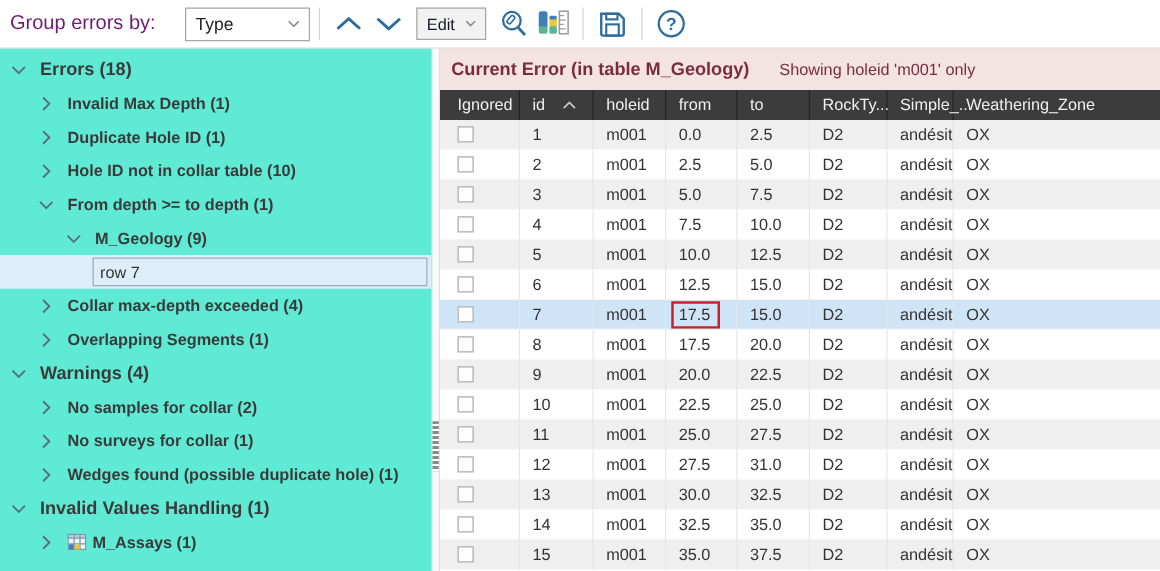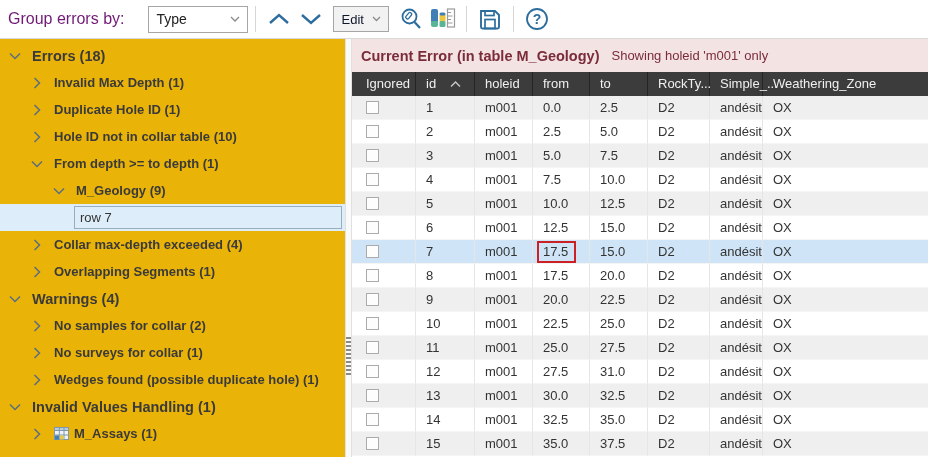--- a/index.html
+++ b/index.html
@@ -19,21 +19,21 @@
   .combo .chev { margin-left:8px; }
   .vsep { width:1px; height:26px; background:#d5d5d5; margin:0 7px; }
   .tb-btn { background:none; border:none; width:32px; height:30px; display:flex;
             align-items:center; justify-content:center; cursor:pointer; }
   .edit-btn { height:26px; border:1px solid #a6a6a6; background:#f2f2f2;
               display:flex; align-items:center; padding:0 7px; margin:0 6px; cursor:pointer; }
   .edit-btn span { font-size:13px; color:#0f172a; margin-right:8px; }
 
   
   .main { flex:1; display:flex; min-height:0; }
-  .tree { width:346px; flex:0 0 346px; background:#eab308; border-right:1px solid #e0e0e0;
+  .tree { width:346px; flex:0 0 346px; background:#5eead4; border-right:1px solid #e0e0e0;
           padding-top:3px; overflow:hidden; }
   .splitter { width:6px; flex:0 0 6px; background:#fafafa; border-right:1px solid #e0e0e0;
               position:relative; cursor:col-resize; }
   .splitter .grip { position:absolute; left:0px; top:298px; width:5px; height:40px;
       background:repeating-linear-gradient(to bottom,#8a8a8a 0 2px,#fafafa 2px 4px); }
 
   
   .tree-item { height:27px; display:flex; align-items:center; font-size:13px;
                font-weight:bold; color:#3a3a3a; cursor:default; white-space:nowrap; }
   .tree-item.lvl0 { font-size:14.5px; }
@@ -41,21 +41,21 @@
                       display:flex; align-items:center; justify-content:center; }
   .tree-item .ticon { margin-right:5px; display:flex; align-items:center; }
   .tree-item.selected { background:#ddeefa; font-weight:normal; }
   .leaf-box { flex:1; border:1px solid #98aebd; background:#ddeefa; height:23px;
               line-height:21px; padding-left:5px; margin-right:3px; font-size:13px; color:#333; }
 
   
   .right { flex:1; display:flex; flex-direction:column; min-width:0; }
   .banner { height:33px; flex:0 0 33px; background:#f4e3e3; display:flex;
             align-items:center; padding-left:9px; }
-  .banner .title { font-size:14.5px; font-weight:bold; color:#7a2c3a; margin-right:12px; }
+  .banner .title { font-size:14.5px; font-weight:bold; color:#7a2c3a; margin-right:24px; }
   .banner .subtitle { font-size:13px; color:#7a2c3a; }
 
   .grid { flex:1; display:flex; flex-direction:column; min-height:0; }
   .thead { height:24px; flex:0 0 24px; display:flex; background:#3c3c3c; }
   .th { color:#f0f0f0; font-size:13px; line-height:24px; padding-left:10px;
         border-right:1px solid #242424; display:flex; align-items:center; cursor:default; }
   .th .sort { margin-left:14px; }
   .tbody { flex:1; overflow:hidden; }
   .trow { height:24px; display:flex; background:#fff; }
   .trow.alt { background:#efefef; }

